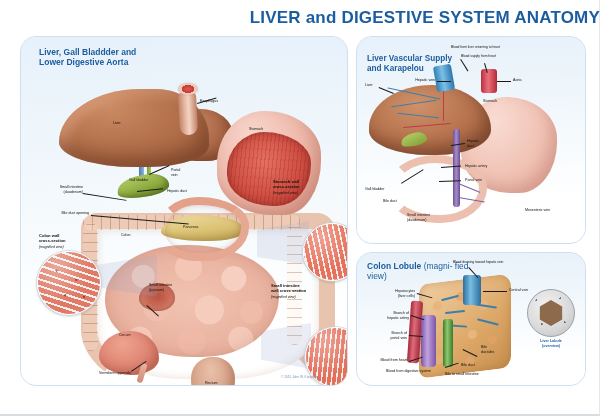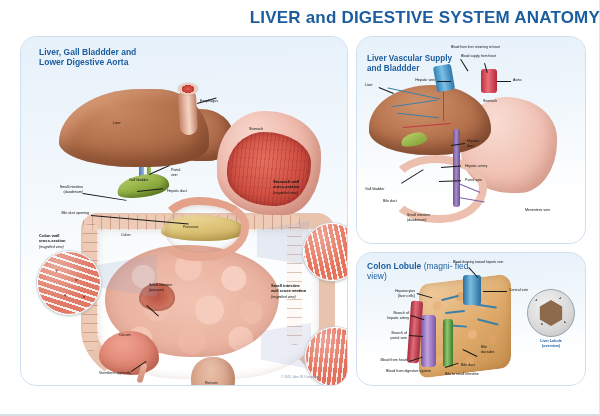--- a/index.html
+++ b/index.html
@@ -419,21 +419,21 @@
     <span class="lbl b" style="left:250px;top:246px;">Small intestine
 wall cross section</span>
     <span class="lbl it" style="left:250px;top:258px;">(magnified view)</span>
   </div>
 
   <div class="panel" id="panel-vascular">
     <div class="panel-fade"></div>
 
     <div class="panel-title">
       <span>Liver Vascular Supply</span><br>
-      <span>and Bladdder</span>
+      <span>and Karapelou</span>
     </div>
 
     <div id="v-stomach"></div>
     <div id="v-liver"></div>
     <div id="v-duodenum"></div>
     <div id="v-gall"></div>
     <div id="v-portal"></div>
     <div id="v-hepvein"></div>
     <div id="v-aorta"></div>
 

